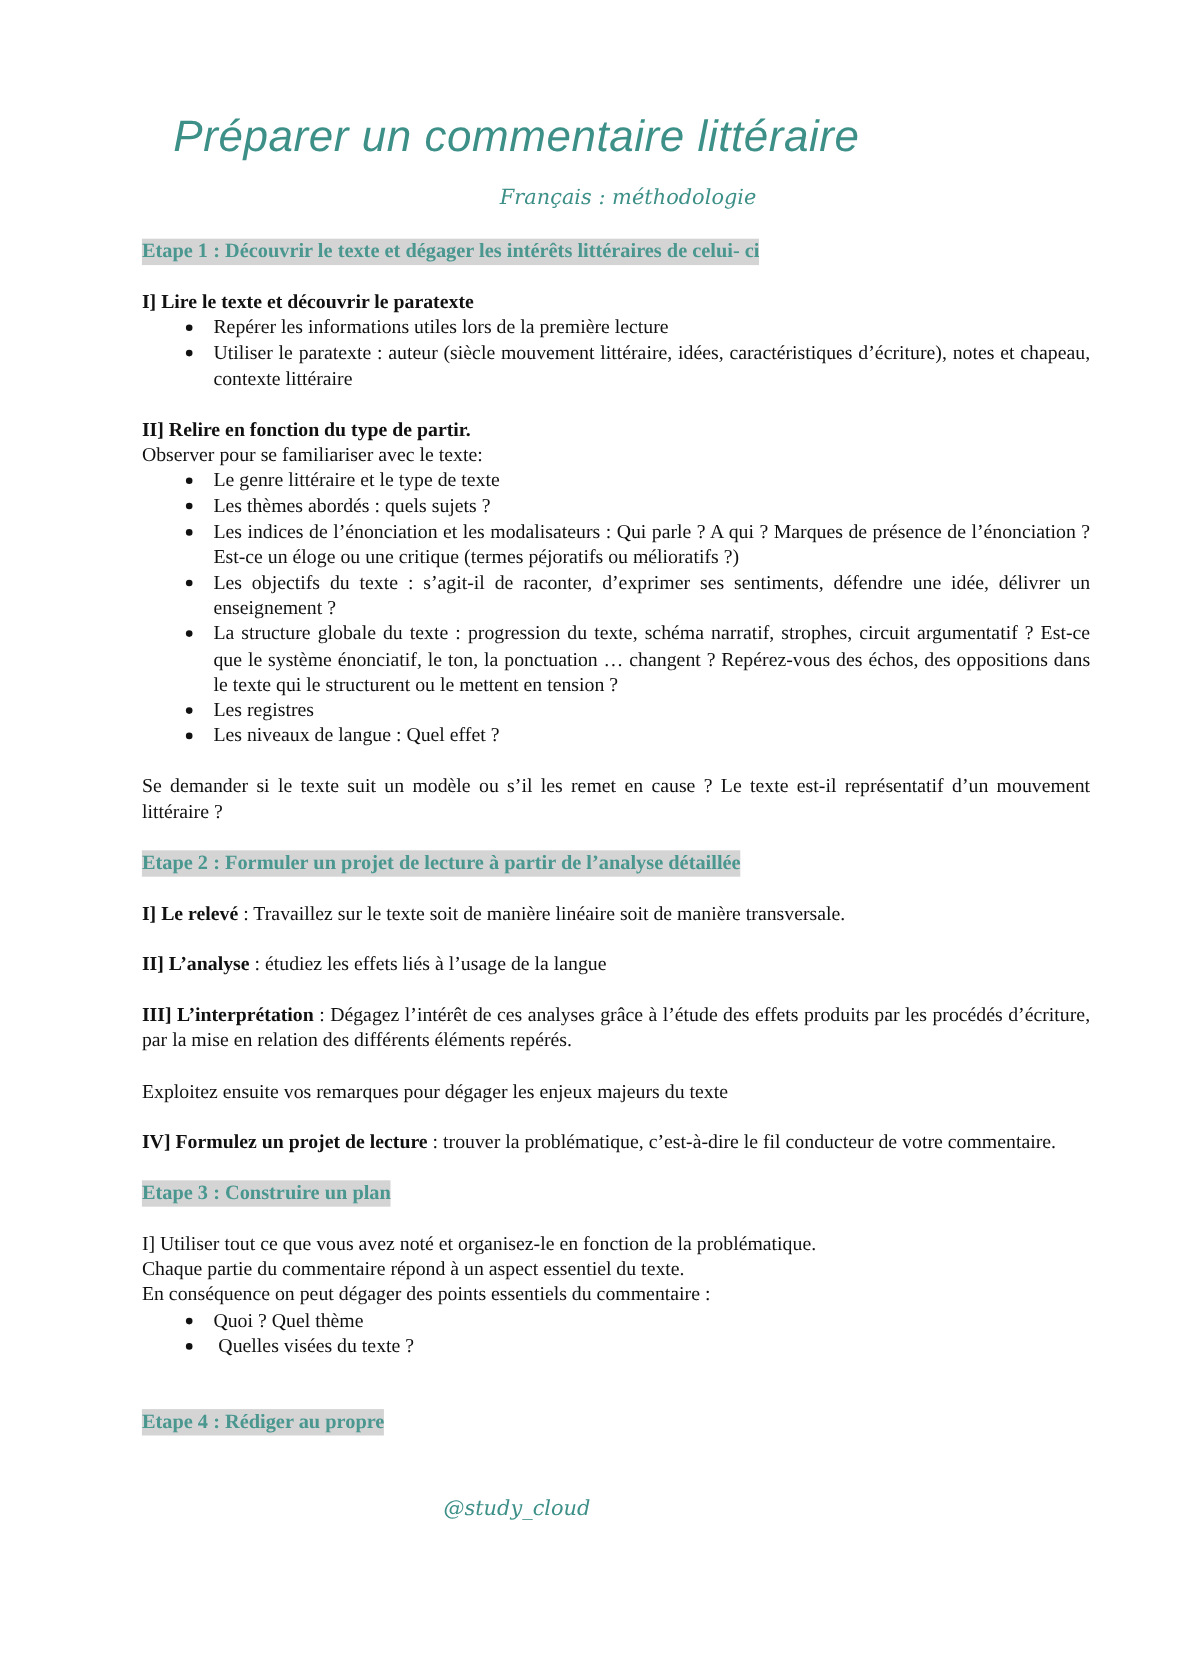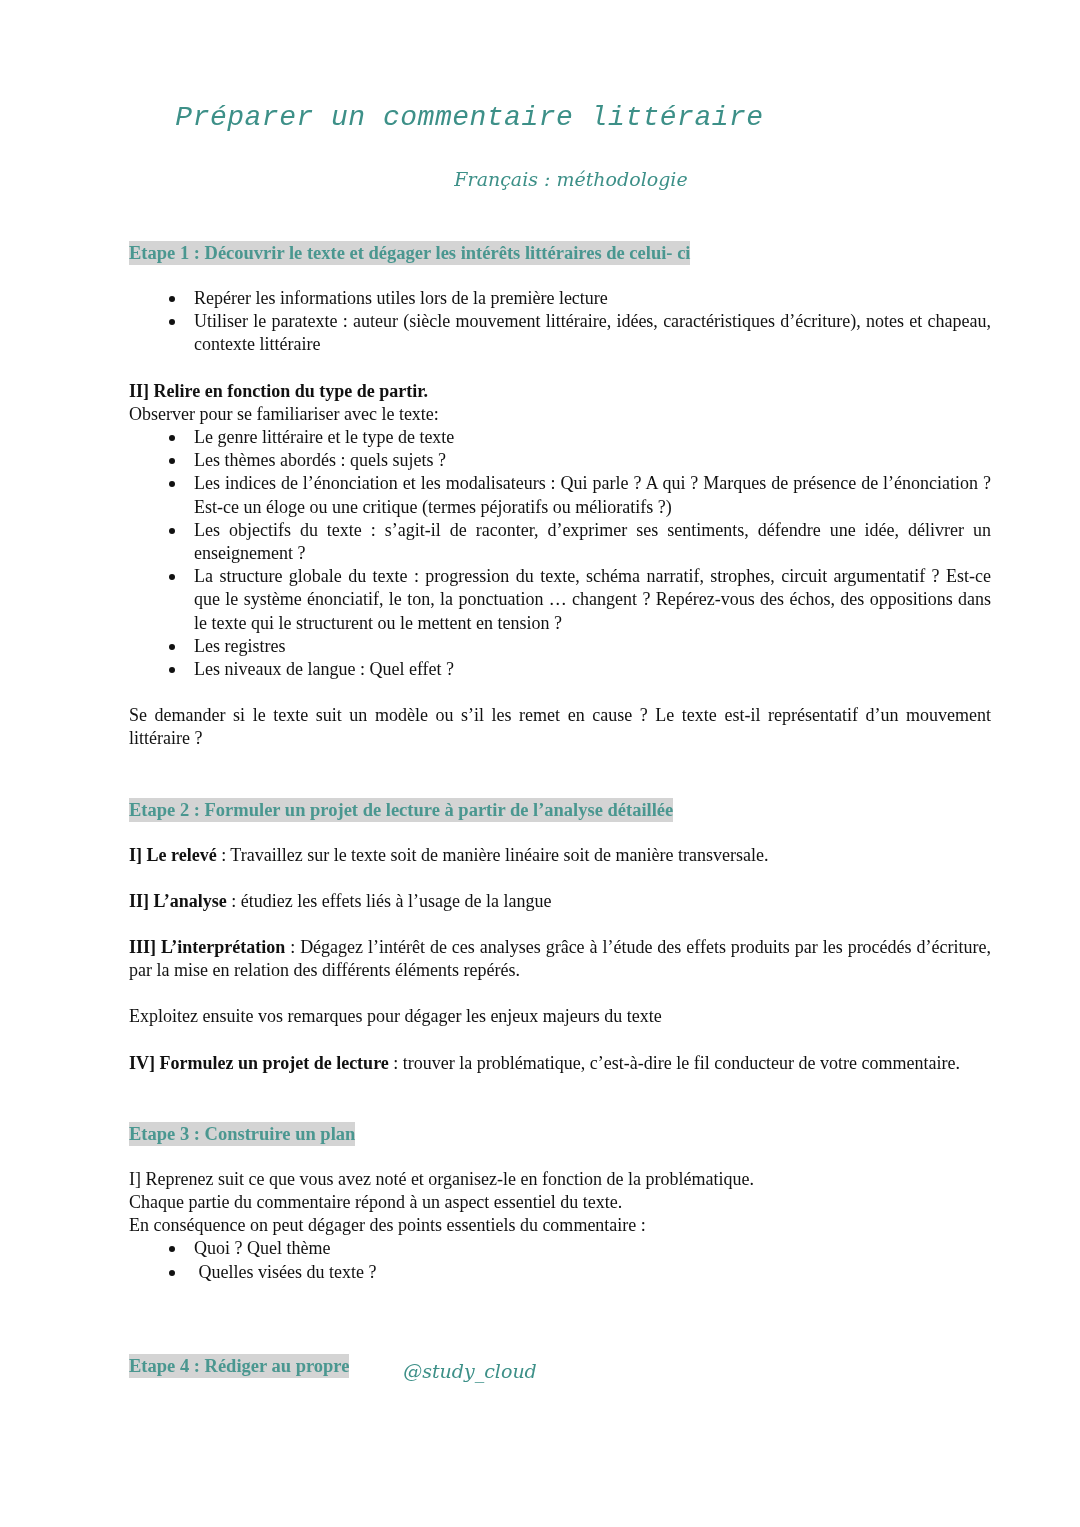--- a/index.html
+++ b/index.html
@@ -20,23 +20,23 @@
       left: 0; top: 0;
       width: 1080px;
       height: 1527px;
     }
     .title {
       position: absolute;
       left: 0;
       width: 939px;
       top: 104px;
       text-align: center;
-      font-family: Liberation Mono, monospace;
+      font-family: Liberation Sans, sans-serif;
       font-style: italic;
-      font-size: 28px;
+      font-size: 40px;
       color: #3d9088;
       letter-spacing: 0.5px;
       line-height: 1;
       padding-left: 0px;
     }
     .subtitle {
       position: absolute;
       left: 0;
       width: 1080px;
       top: 170px;
@@ -61,21 +61,20 @@
       display: inline-block;
       background: #d4d4d4;
       color: #4a9790;
       font-weight: bold;
       font-size: 18.5px;
       padding: 1px 0px 1px 0px;
       line-height: 22px;
     }
     .step-wrap {
       height: 24px;
-      margin-top: 24px;
     }
     .gap { height: 23px; }
     .gap-sm { height: 22px; }
     .section-title {
       font-weight: bold;
     }
     .para {
       text-align: justify;
     }
     ul.bullets {
@@ -119,20 +118,21 @@
   <div class="title">Préparer un commentaire littéraire</div>
   <div class="subtitle">Français : méthodologie</div>
 
   <div class="content">
 
     <div class="step-wrap">
       <span class="step-heading">Etape 1 : Découvrir le texte et dégager les intérêts littéraires de celui- ci</span>
     </div>
     <div class="gap-sm"></div>
 
+    <div class="section-title">I] Lire le texte et découvrir le paratexte</div>
     <ul class="bullets">
       <li><span class="dot"></span><span>Repérer les informations utiles lors de la première lecture</span></li>
       <li><span class="dot"></span><span>Utiliser le paratexte : auteur (siècle mouvement littéraire, idées, caractéristiques d’écriture), notes et chapeau, contexte littéraire</span></li>
     </ul>
     <div class="gap"></div>
 
     <div class="section-title">II] Relire en fonction du type de partir.</div>
     <div>Observer pour se familiariser avec le texte:</div>
     <ul class="bullets">
       <li><span class="dot"></span><span>Le genre littéraire et le type de texte</span></li>
@@ -162,21 +162,21 @@
     <div class="para">Exploitez ensuite vos remarques pour dégager les enjeux majeurs du texte</div>
     <div class="gap"></div>
     <div class="para"><span class="b">IV] Formulez un projet de lecture</span><span> : trouver la problématique, c’est-à-dire le fil conducteur de votre commentaire.</span></div>
     <div class="gap"></div>
 
     <div class="step-wrap">
       <span class="step-heading">Etape 3 : Construire un plan</span>
     </div>
     <div class="gap-sm"></div>
 
-    <div>I] Reprenez suit ce que vous avez noté et organisez-le en fonction de la problématique.</div>
+    <div>I] Utiliser tout ce que vous avez noté et organisez-le en fonction de la problématique.</div>
     <div>Chaque partie du commentaire répond à un aspect essentiel du texte.</div>
     <div>En conséquence on peut dégager des points essentiels du commentaire :</div>
     <ul class="bullets">
       <li><span class="dot"></span><span>Quoi ? Quel thème</span></li>
       <li><span class="dot"></span><span style="white-space:pre"> Quelles visées du texte ?</span></li>
     </ul>
     <div class="gap"></div>
     <div class="gap"></div>
 
     <div class="step-wrap">

